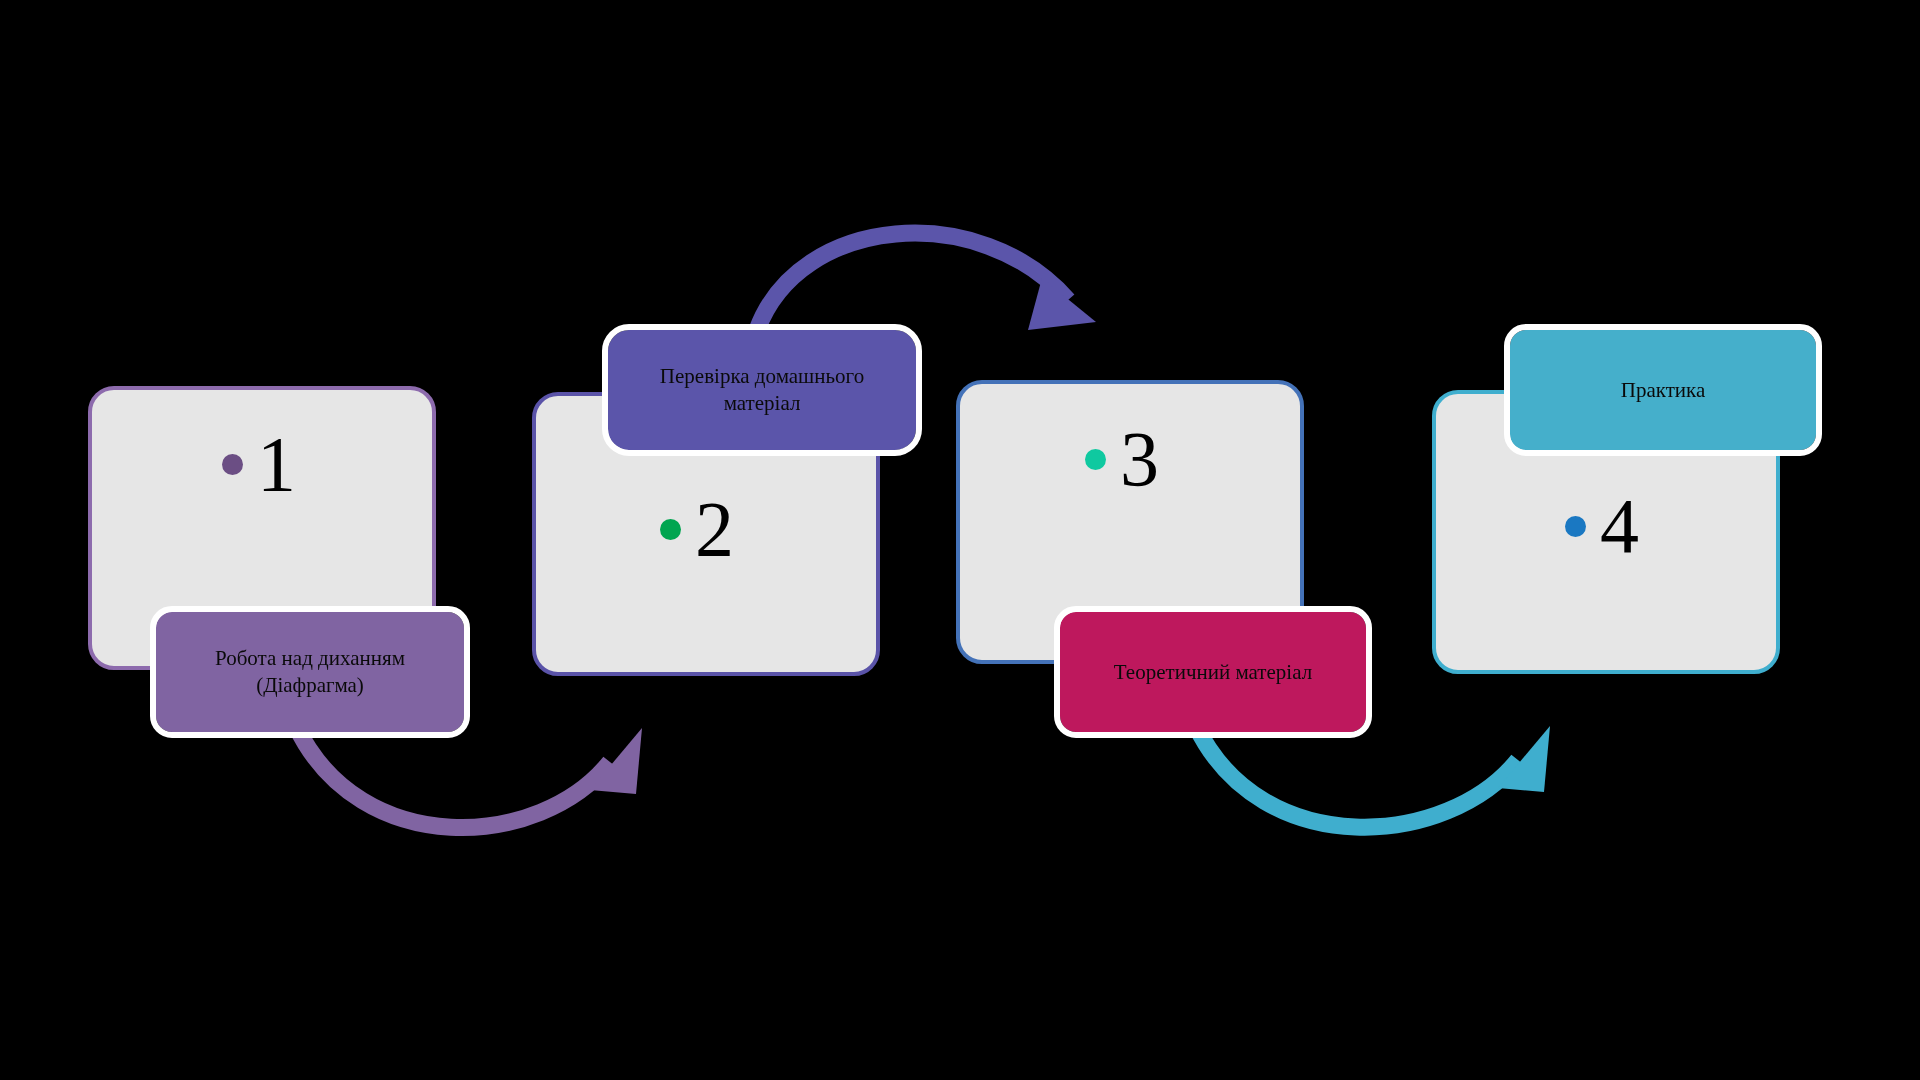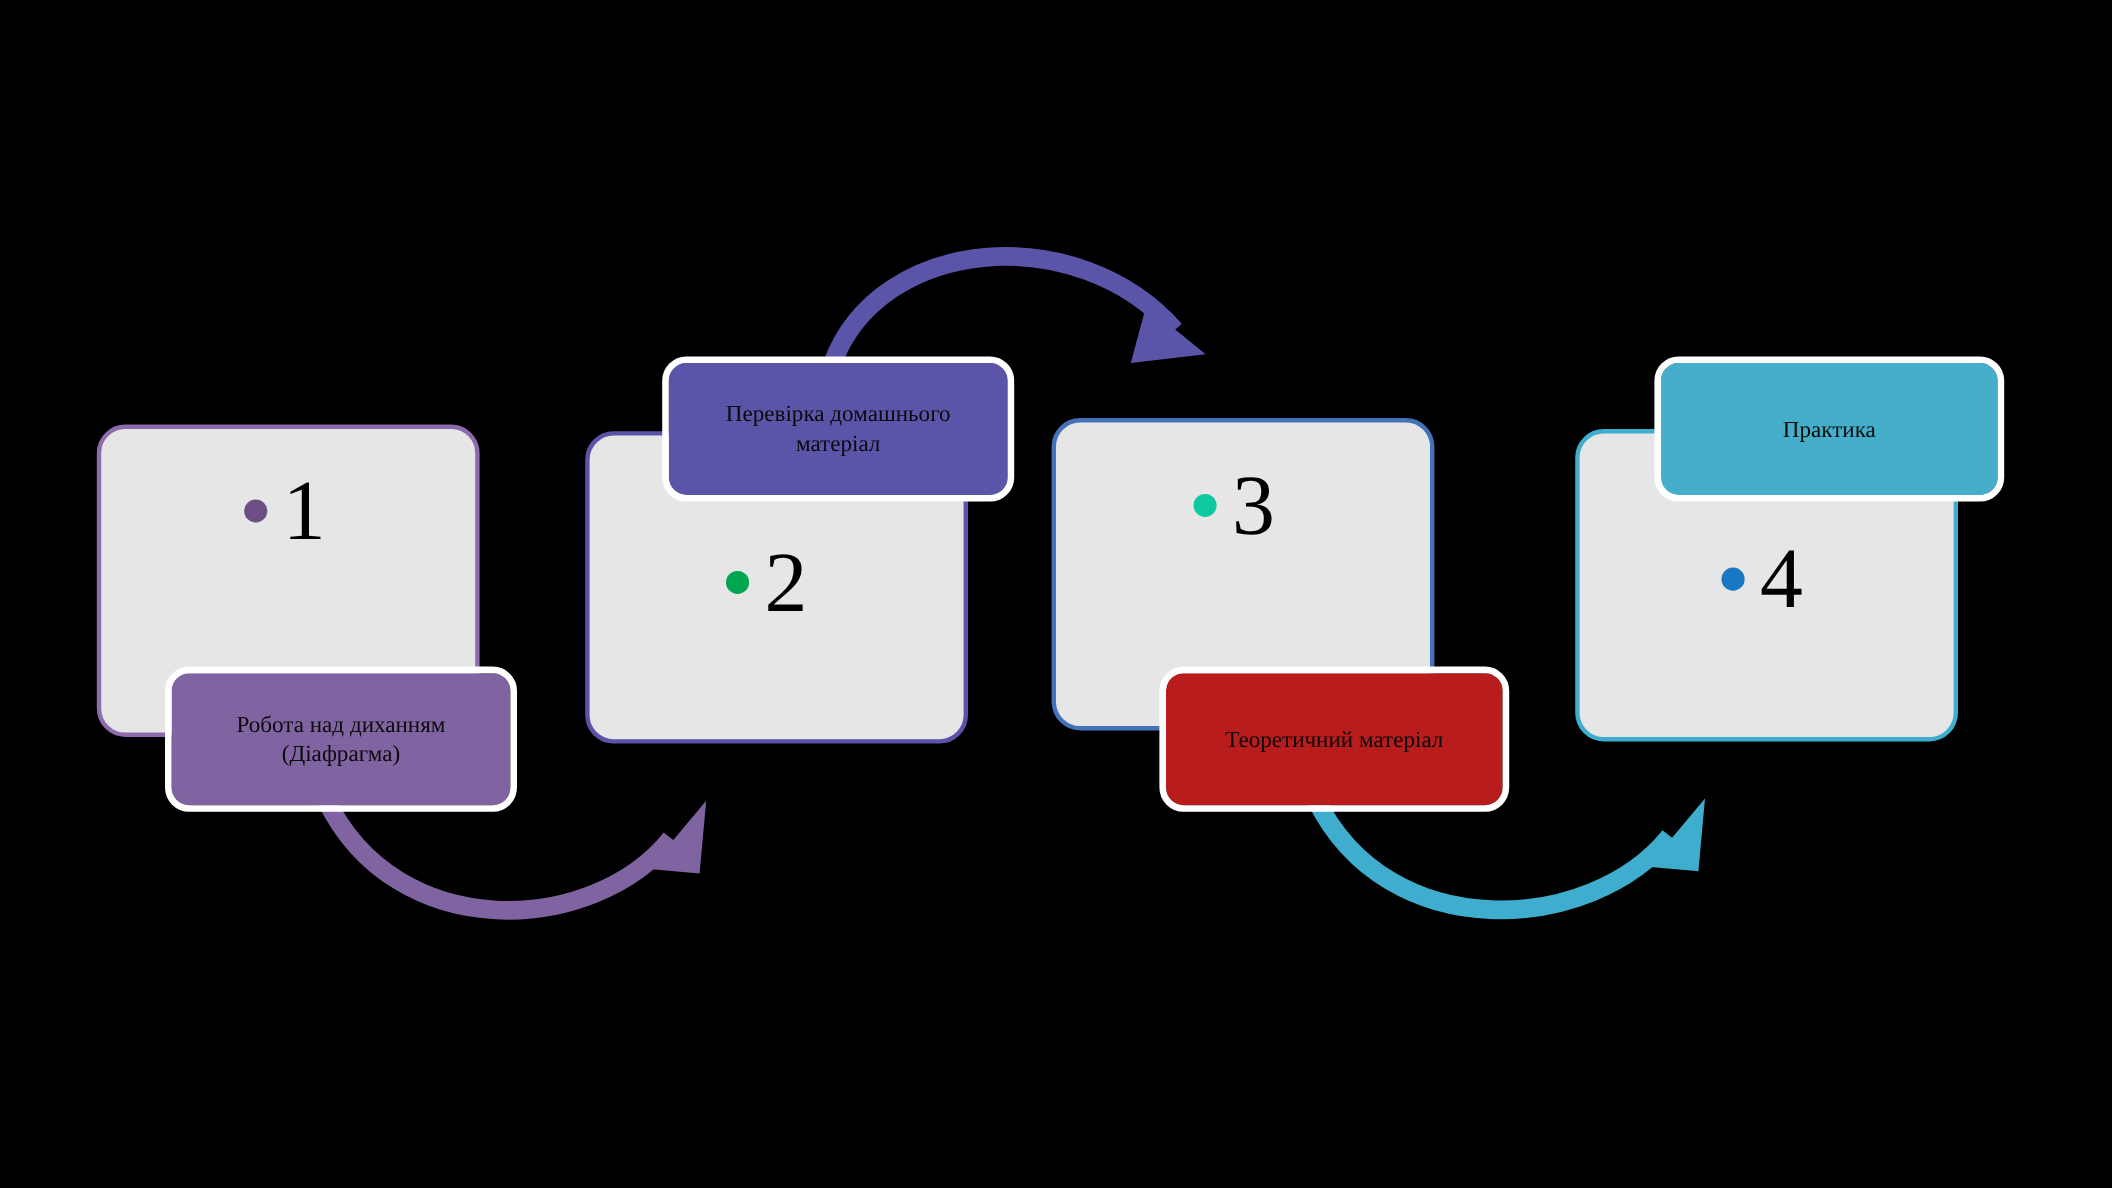--- a/index.html
+++ b/index.html
@@ -58,33 +58,33 @@
       <span>Робота над диханням</span><br>
       <span>(Діафрагма)</span>
     </span>
   </div>
 
   <div class="card" style="left:532px;top:392px;width:348px;height:284px;border-color:#5A53A8;"></div>
   <div class="marker" style="left:660px;top:490px;">
     <span class="dot" style="width:21px;height:21px;background:#00A550;"></span>
     <span class="num">2</span>
   </div>
-  <div class="label" style="left:608px;top:330px;width:308px;height:120px;background:#5B55AA;">
+  <div class="label" style="left:608px;top:330px;width:308px;height:120px;background:#5B55AA;border-radius:21px;">
     <span>
       <span>Перевірка домашнього</span><br>
       <span>матеріал</span>
     </span>
   </div>
 
   <div class="card" style="left:956px;top:380px;width:348px;height:284px;border-color:#4472B8;"></div>
   <div class="marker" style="left:1085px;top:420px;">
     <span class="dot" style="width:21px;height:21px;background:#0FC9A0;"></span>
     <span class="num">3</span>
   </div>
-  <div class="label" style="left:1060px;top:612px;width:306px;height:120px;background:#b91c1c;">
+  <div class="label" style="left:1060px;top:612px;width:306px;height:120px;background:#be185d;">
     <span>Теоретичний матеріал</span>
   </div>
 
   <div class="card" style="left:1432px;top:390px;width:348px;height:284px;border-color:#3FAECE;"></div>
   <div class="marker" style="left:1565px;top:487px;">
     <span class="dot" style="width:21px;height:21px;background:#1A78C2;"></span>
     <span class="num">4</span>
   </div>
   <div class="label" style="left:1510px;top:330px;width:306px;height:120px;background:#45AFCB;">
     <span>Практика</span>

